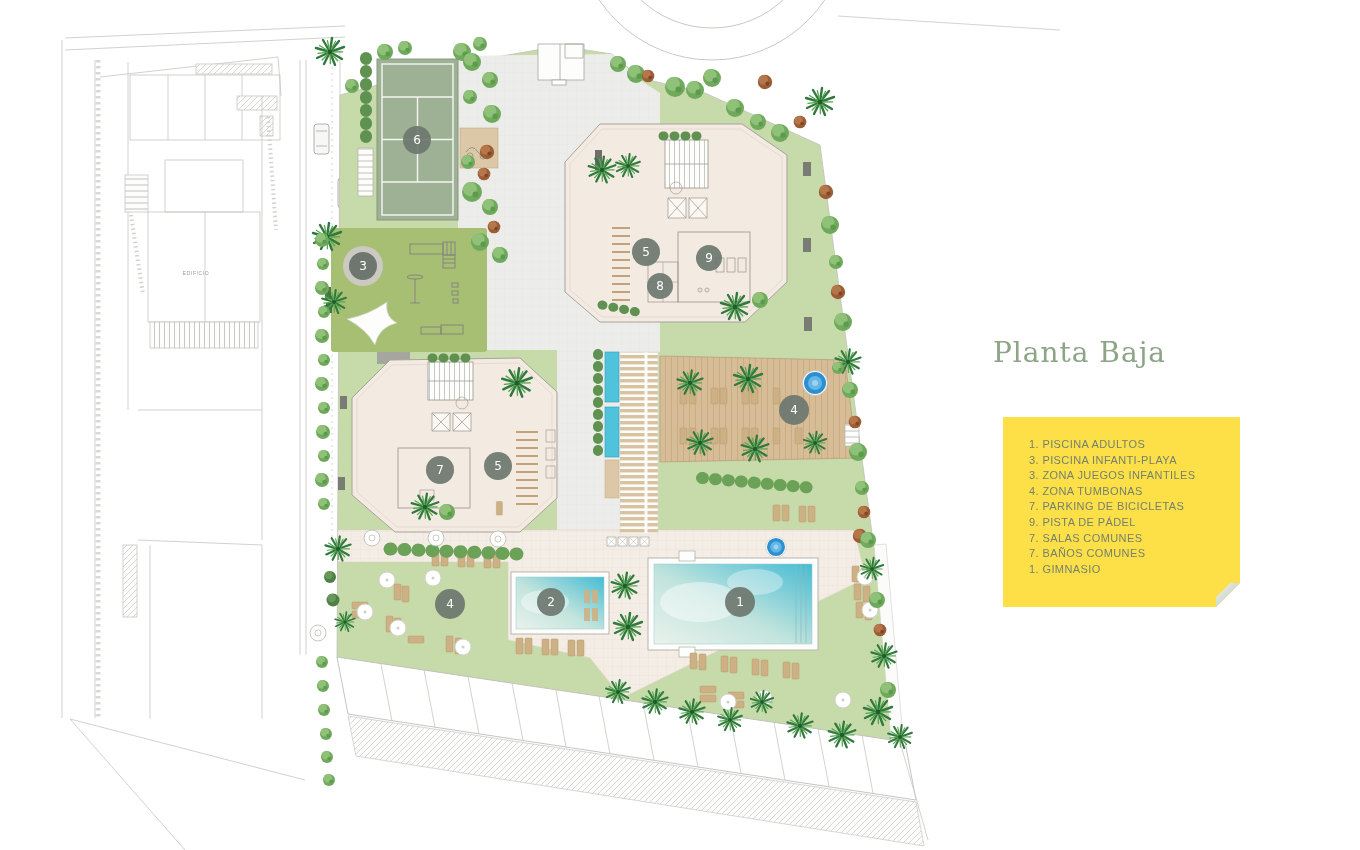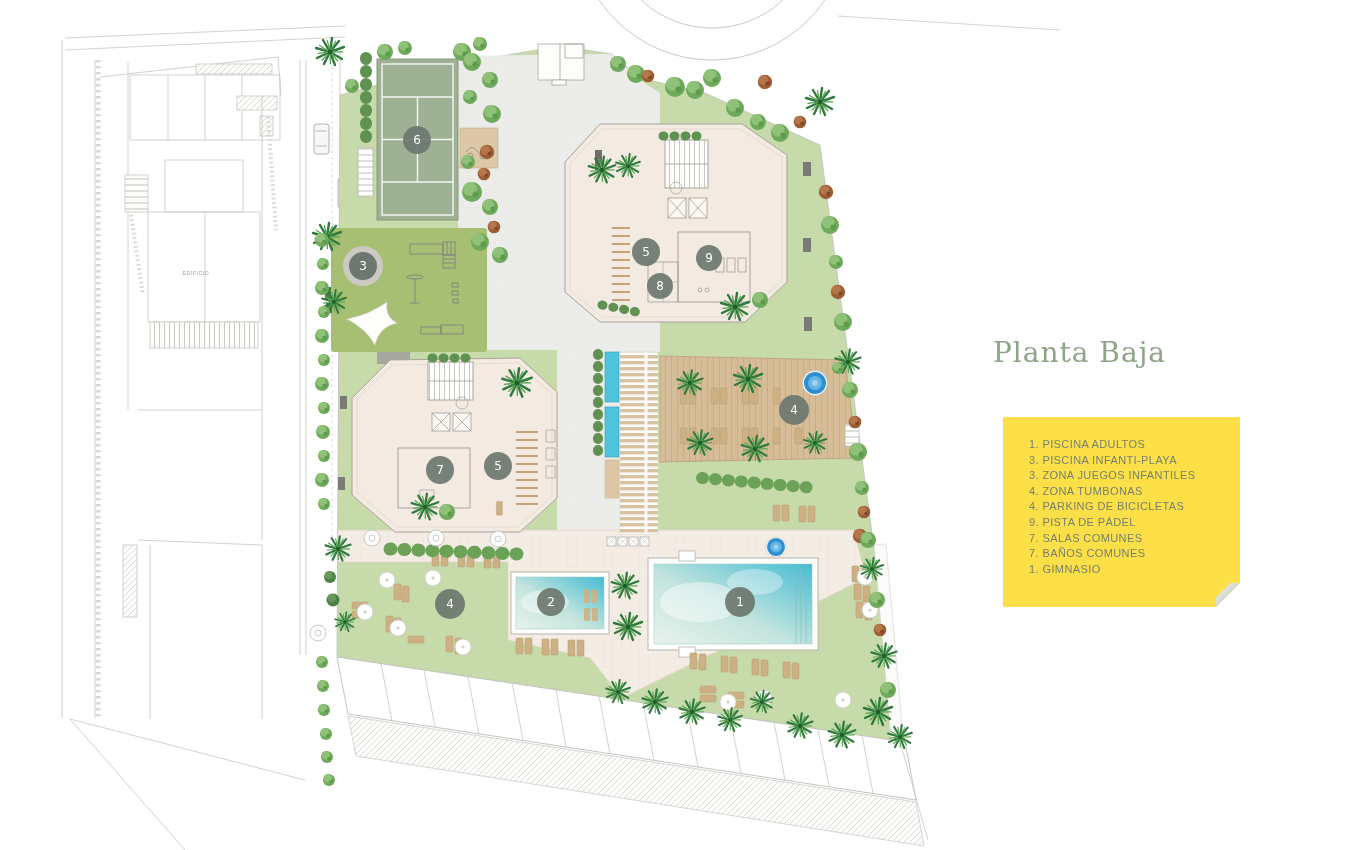--- a/index.html
+++ b/index.html
@@ -571,20 +571,20 @@
 </g>
 </svg>
 
 <div class="plan-title">Planta Baja</div>
 
 <div class="legend">
   <div class="legend-item">1. PISCINA ADULTOS</div>
   <div class="legend-item">3. PISCINA INFANTI-PLAYA</div>
   <div class="legend-item">3. ZONA JUEGOS INFANTILES</div>
   <div class="legend-item">4. ZONA TUMBONAS</div>
-  <div class="legend-item">4. PARKING DE BICICLETAS</div>
+  <div class="legend-item">7. PARKING DE BICICLETAS</div>
   <div class="legend-item">9. PISTA DE PÁDEL</div>
   <div class="legend-item">7. SALAS COMUNES</div>
   <div class="legend-item">7. BAÑOS COMUNES</div>
   <div class="legend-item">1. GIMNASIO</div>
   <div class="fold"></div>
 </div>
 </div>
 
 </body></html>

